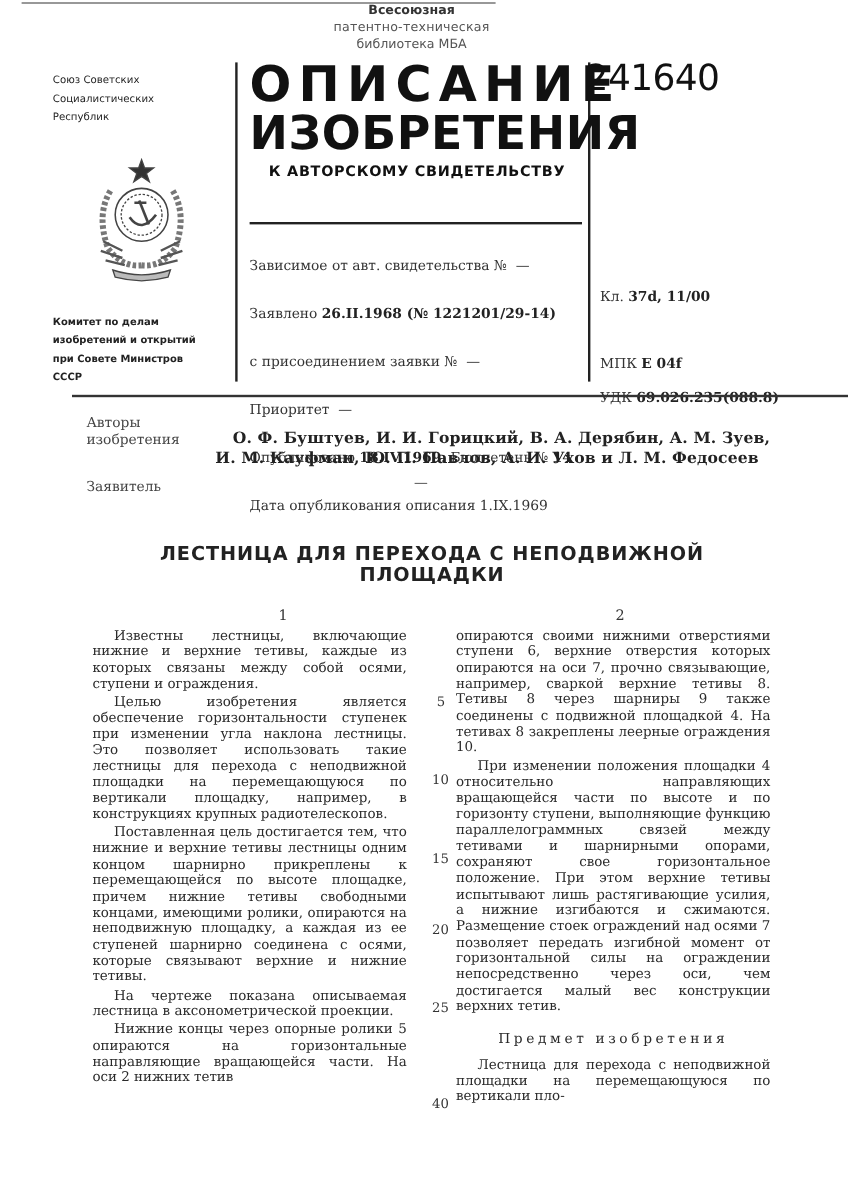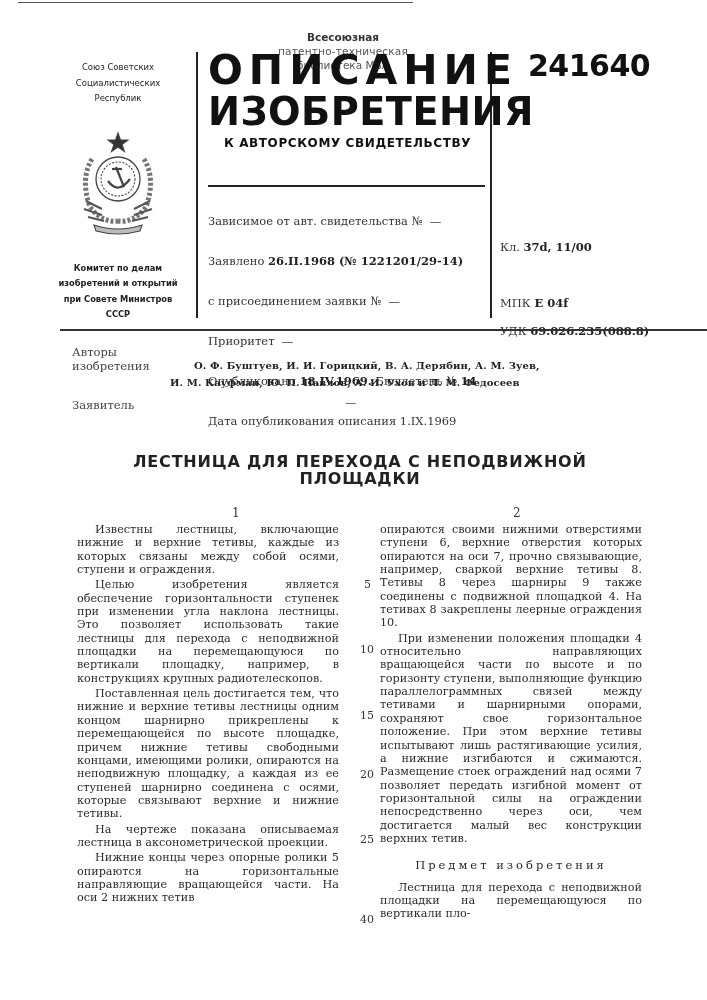--- a/index.html
+++ b/index.html
@@ -2,52 +2,52 @@
 <html><head>
 <meta charset="utf-8">
 <style>
   * { box-sizing: border-box; margin: 0; padding: 0; }
   html, body { width: 707px; height: 1000px; background: #ffffff; overflow: hidden; }
   body { position: relative; font-family: "DejaVu Serif", "Liberation Serif", serif; color: #1a1a1a; }
 
   .top-rule { position: absolute; left: 18px; top: 2px; width: 395px; height: 1px; background: #555; }
 
   .stamp { position: absolute; left: 268px; top: 2px; width: 150px; text-align: center;
-           font-family: "DejaVu Sans", "Liberation Sans", sans-serif; font-size: 10.5px; line-height: 14px; color: #333; margin-top: 28px; }
+           font-family: "DejaVu Sans", "Liberation Sans", sans-serif; font-size: 10.5px; line-height: 14px; color: #333; }
   .stamp div:first-child { font-weight: bold; }
   .stamp div:nth-child(2) { color:#555; letter-spacing: 0.2px; }
   .stamp div:nth-child(3) { color:#555; }
 
-  .left-col { position: absolute; left: 44px; top: 60px; width: 148px; text-align: center;
+  .left-col { position: absolute; left: 44px; top: 60px; width: 148px; text-align: left;
               font-family: "DejaVu Sans", "Liberation Sans", sans-serif; font-size: 8.5px; line-height: 15.5px; color: #222; }
   .left-col .emblem { width: 92px; height: 108px; margin: 22px auto 24px auto; display:block; }
   .left-col .committee { font-weight: bold; font-size: 8.3px; }
 
   .vline { position: absolute; background: #222; width: 1.5px; }
 
   .title-block { position: absolute; left: 208px; top: 48px; width: 280px; }
   .title1 { font-family: "DejaVu Sans", "Liberation Sans", sans-serif; font-weight: bold; font-size: 41px; letter-spacing: 6px; line-height: 44px; color:#111; white-space: nowrap; }
   .title2 { font-family: "DejaVu Sans", "Liberation Sans", sans-serif; font-weight: bold; font-size: 39px; letter-spacing: 0.5px; line-height: 40px; color:#111; white-space: nowrap; transform: scaleX(0.98); transform-origin:left; }
   .subtitle { font-family: "DejaVu Sans", "Liberation Sans", sans-serif; font-weight: bold; font-size: 12px; letter-spacing: 0.6px; margin-top: 4px; padding-left: 16px; color:#111; white-space: nowrap; }
   .title-underline { position: absolute; left: 208px; top: 185px; width: 277px; height: 2px; background: #222; }
 
-  .patent-no { position: absolute; left: 528px; top: 48px; font-family: "DejaVu Sans", "Liberation Sans", sans-serif; font-weight: bold; font-size: 30px; color:#111; letter-spacing: -0.5px; }
+  .patent-no { position: absolute; left: 488px; top: 48px; font-family: "DejaVu Sans", "Liberation Sans", sans-serif; font-weight: normal; font-size: 30px; color:#111; letter-spacing: -0.5px; }
 
   .meta { position: absolute; left: 208px; top: 214px; width: 280px; font-size: 11.5px; color: #333; }
   .meta .row { height: 40px; white-space: nowrap; }
   .meta b { font-weight: bold; color:#222; }
 
   .class-info { position: absolute; left: 500px; top: 248px; font-size: 11.5px; color:#333; }
   .class-info .row { white-space: nowrap; }
   .class-info b { font-weight: bold; color:#222; }
 
   .hr { position: absolute; left: 60px; top: 329px; width: 647px; height: 1.5px; background: #333; }
 
   .authors-label { position: absolute; left: 72px; top: 345px; font-size: 11.5px; line-height: 14px; color:#444; }
-  .authors { position: absolute; left: 170px; top: 357px; font-size: 10px; line-height: 17px; font-weight: bold; color:#222; letter-spacing: 0.1px; }
+  .authors { position: absolute; left: 170px; top: 357px; font-size: 13px; line-height: 17px; font-weight: bold; color:#222; letter-spacing: 0.1px; text-align: center; }
   .authors .line2 { padding-left: 0; }
   .authors .line1 { padding-left: 24px; }
   .applicant-label { position: absolute; left: 72px; top: 398px; font-size: 11.5px; color:#444; }
   .applicant-val { position: absolute; left: 345px; top: 395px; font-size: 11.5px; color:#444; }
 
   .doc-title { position: absolute; left: 110px; top: 453px; width: 500px; text-align: center; font-family: "DejaVu Sans", "Liberation Sans", sans-serif; font-weight: bold; font-size: 16px; line-height: 17px; letter-spacing: 0.8px; color:#222; }
 
   .colnum { position: absolute; top: 506px; font-size: 12px; color:#333; }
 
   .col { position: absolute; top: 523px; width: 262px; font-size: 11.2px; line-height: 13.35px; color:#2a2a2a; text-align: justify; }

